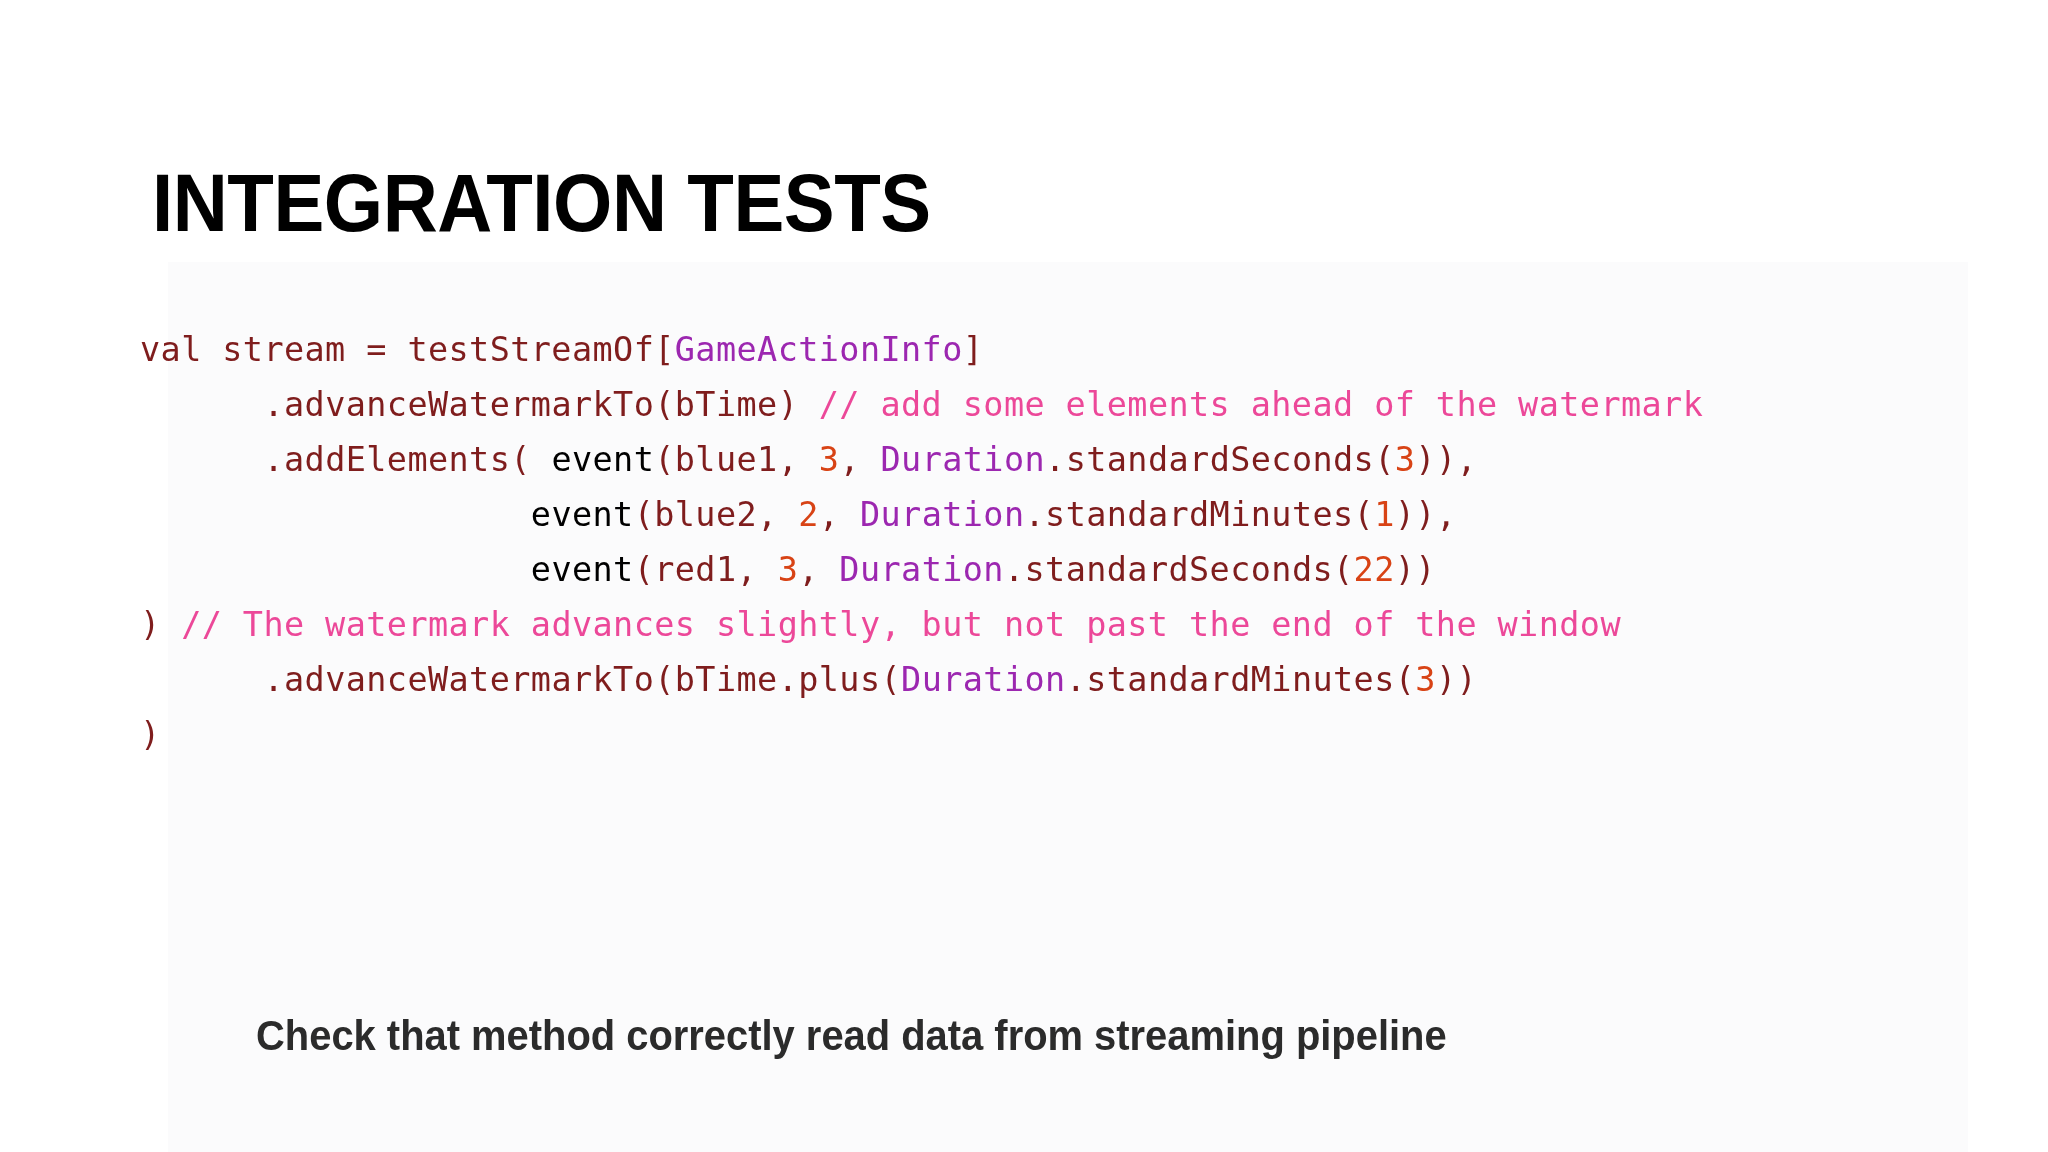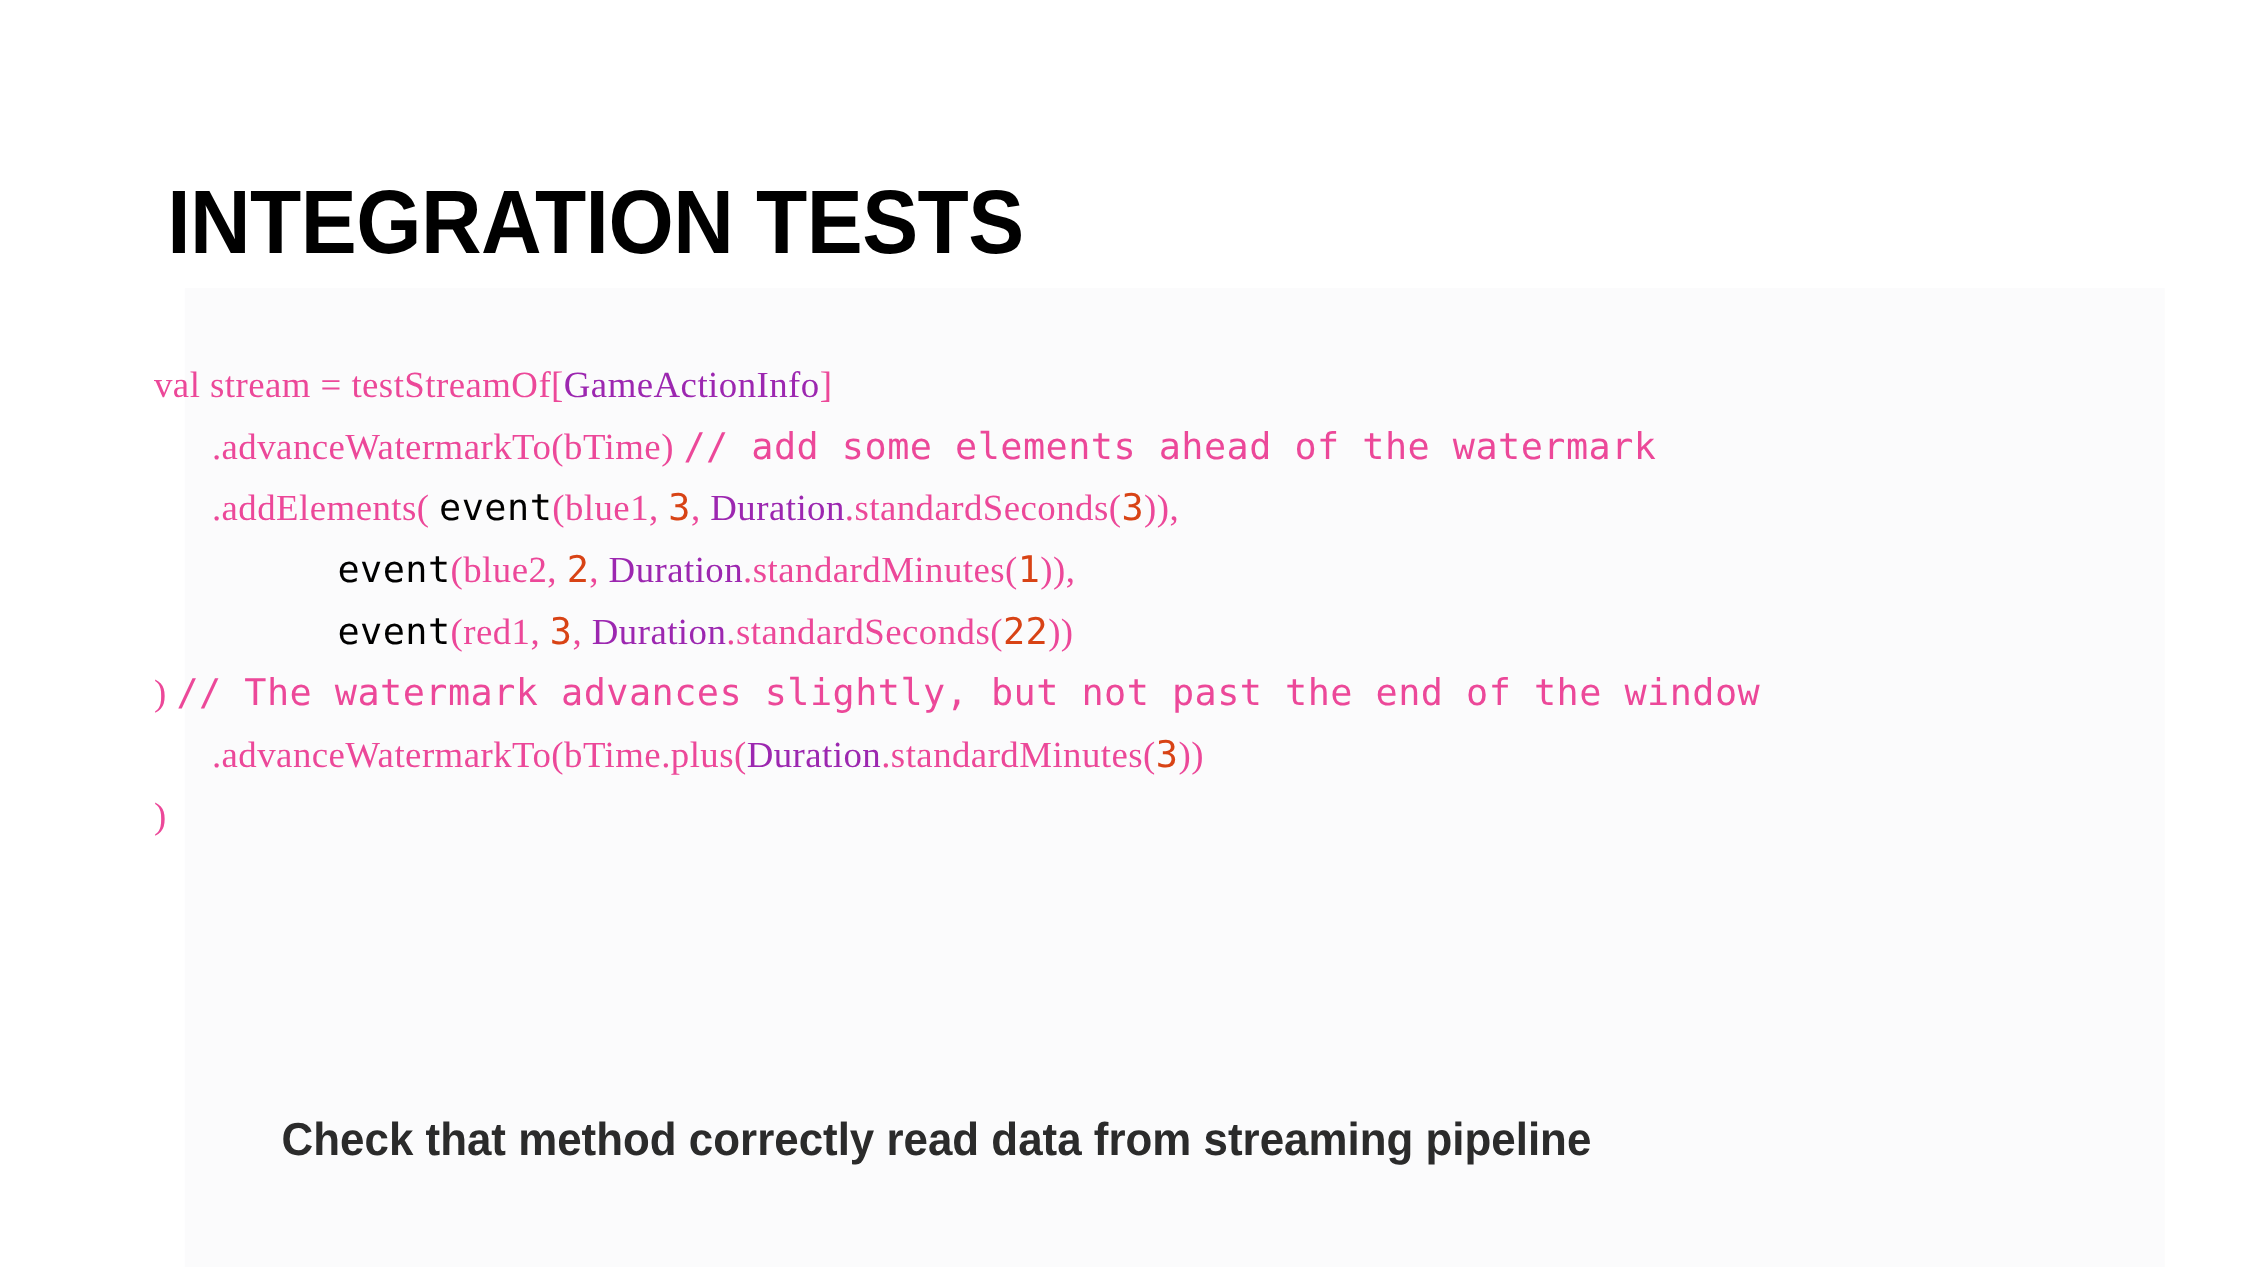--- a/index.html
+++ b/index.html
@@ -52,22 +52,22 @@
     color: #37474f;
     white-space: pre-wrap;
     word-break: normal;
     letter-spacing: 0.4px;
   }
   #code-block .ln {
     display: block;
     white-space: pre-wrap;
   }
 
-  .tok-plain   { color: #ec4899; font-family: Liberation Serif, serif; }
-  .tok-type    { color: #9c27b0; font-family: Liberation Serif, serif; }
+  .tok-plain   { color: #7f1d1d; }
+  .tok-type    { color: #9c27b0; }
   .tok-comment { color: #ec4899; }
   .tok-func    { color: #000000; }
   .tok-num     { color: #d84315; }
 
   #caption {
     position: absolute;
     left: 256px;
     top: 1012px;
     font-family: "Liberation Sans Narrow", "Liberation Sans", sans-serif;
     font-weight: bold;

